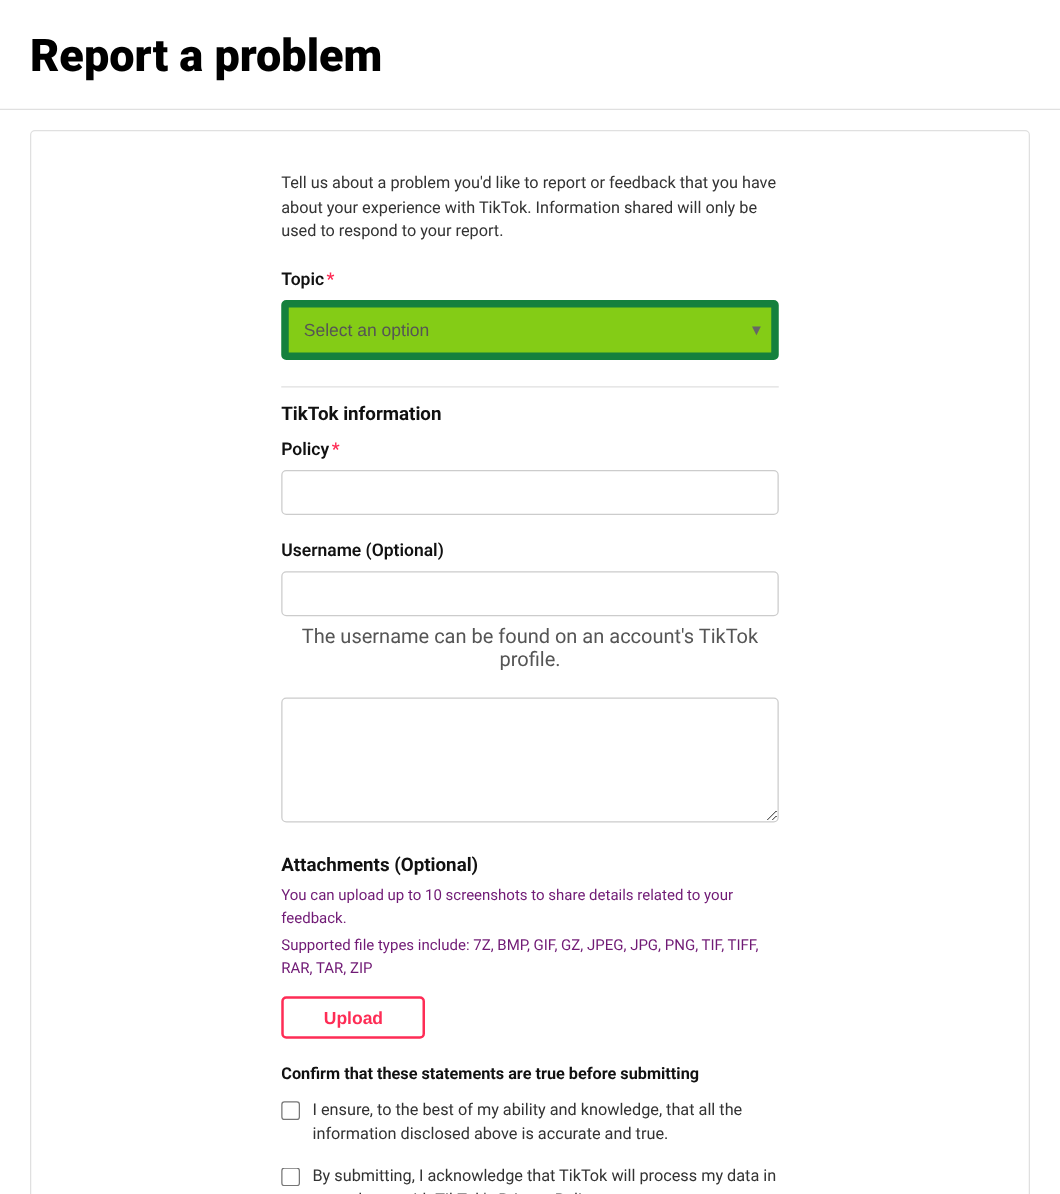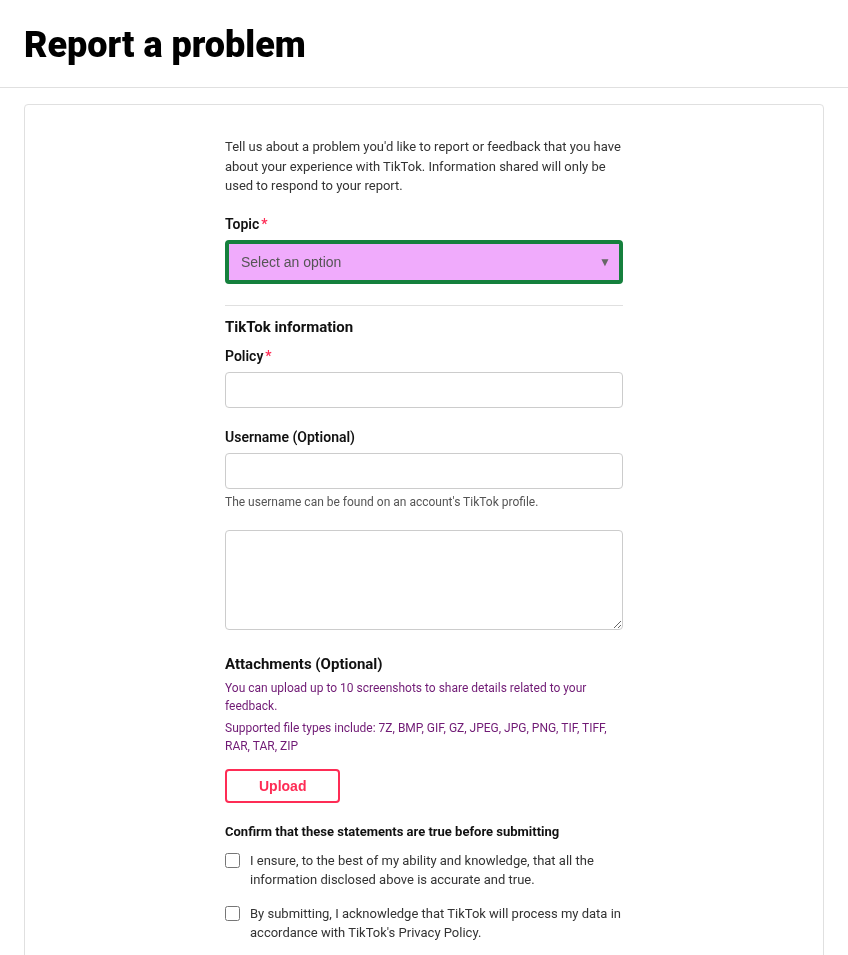--- a/index.html
+++ b/index.html
@@ -60,25 +60,25 @@
       margin-left: 2px;
     }
 
     .select-wrapper {
       position: relative;
     }
 
     .select-dropdown {
       width: 100%;
       padding: 10px 36px 10px 12px;
-      border: 4px solid #15803d;
+      border: 6px solid #15803d;
       border-radius: 4px;
       font-size: 14px;
       color: #555;
-      background: #f0abfc;
+      background: #84cc16;
       appearance: none;
       -webkit-appearance: none;
       cursor: pointer;
     }
 
     .select-arrow {
       position: absolute;
       right: 12px;
       top: 50%;
       transform: translateY(-50%);
@@ -99,23 +99,24 @@
       width: 100%;
       padding: 9px 12px;
       border: 1px solid #ccc;
       border-radius: 4px;
       font-size: 14px;
       color: #333;
       outline: none;
     }
 
     .hint-text {
-      font-size: 12px;
+      font-size: 16px;
       color: #555;
       margin-top: 6px;
+      text-align: center;
     }
 
     .textarea-input {
       width: 100%;
       padding: 9px 12px;
       border: 1px solid #ccc;
       border-radius: 4px;
       font-size: 14px;
       color: #333;
       outline: none;

